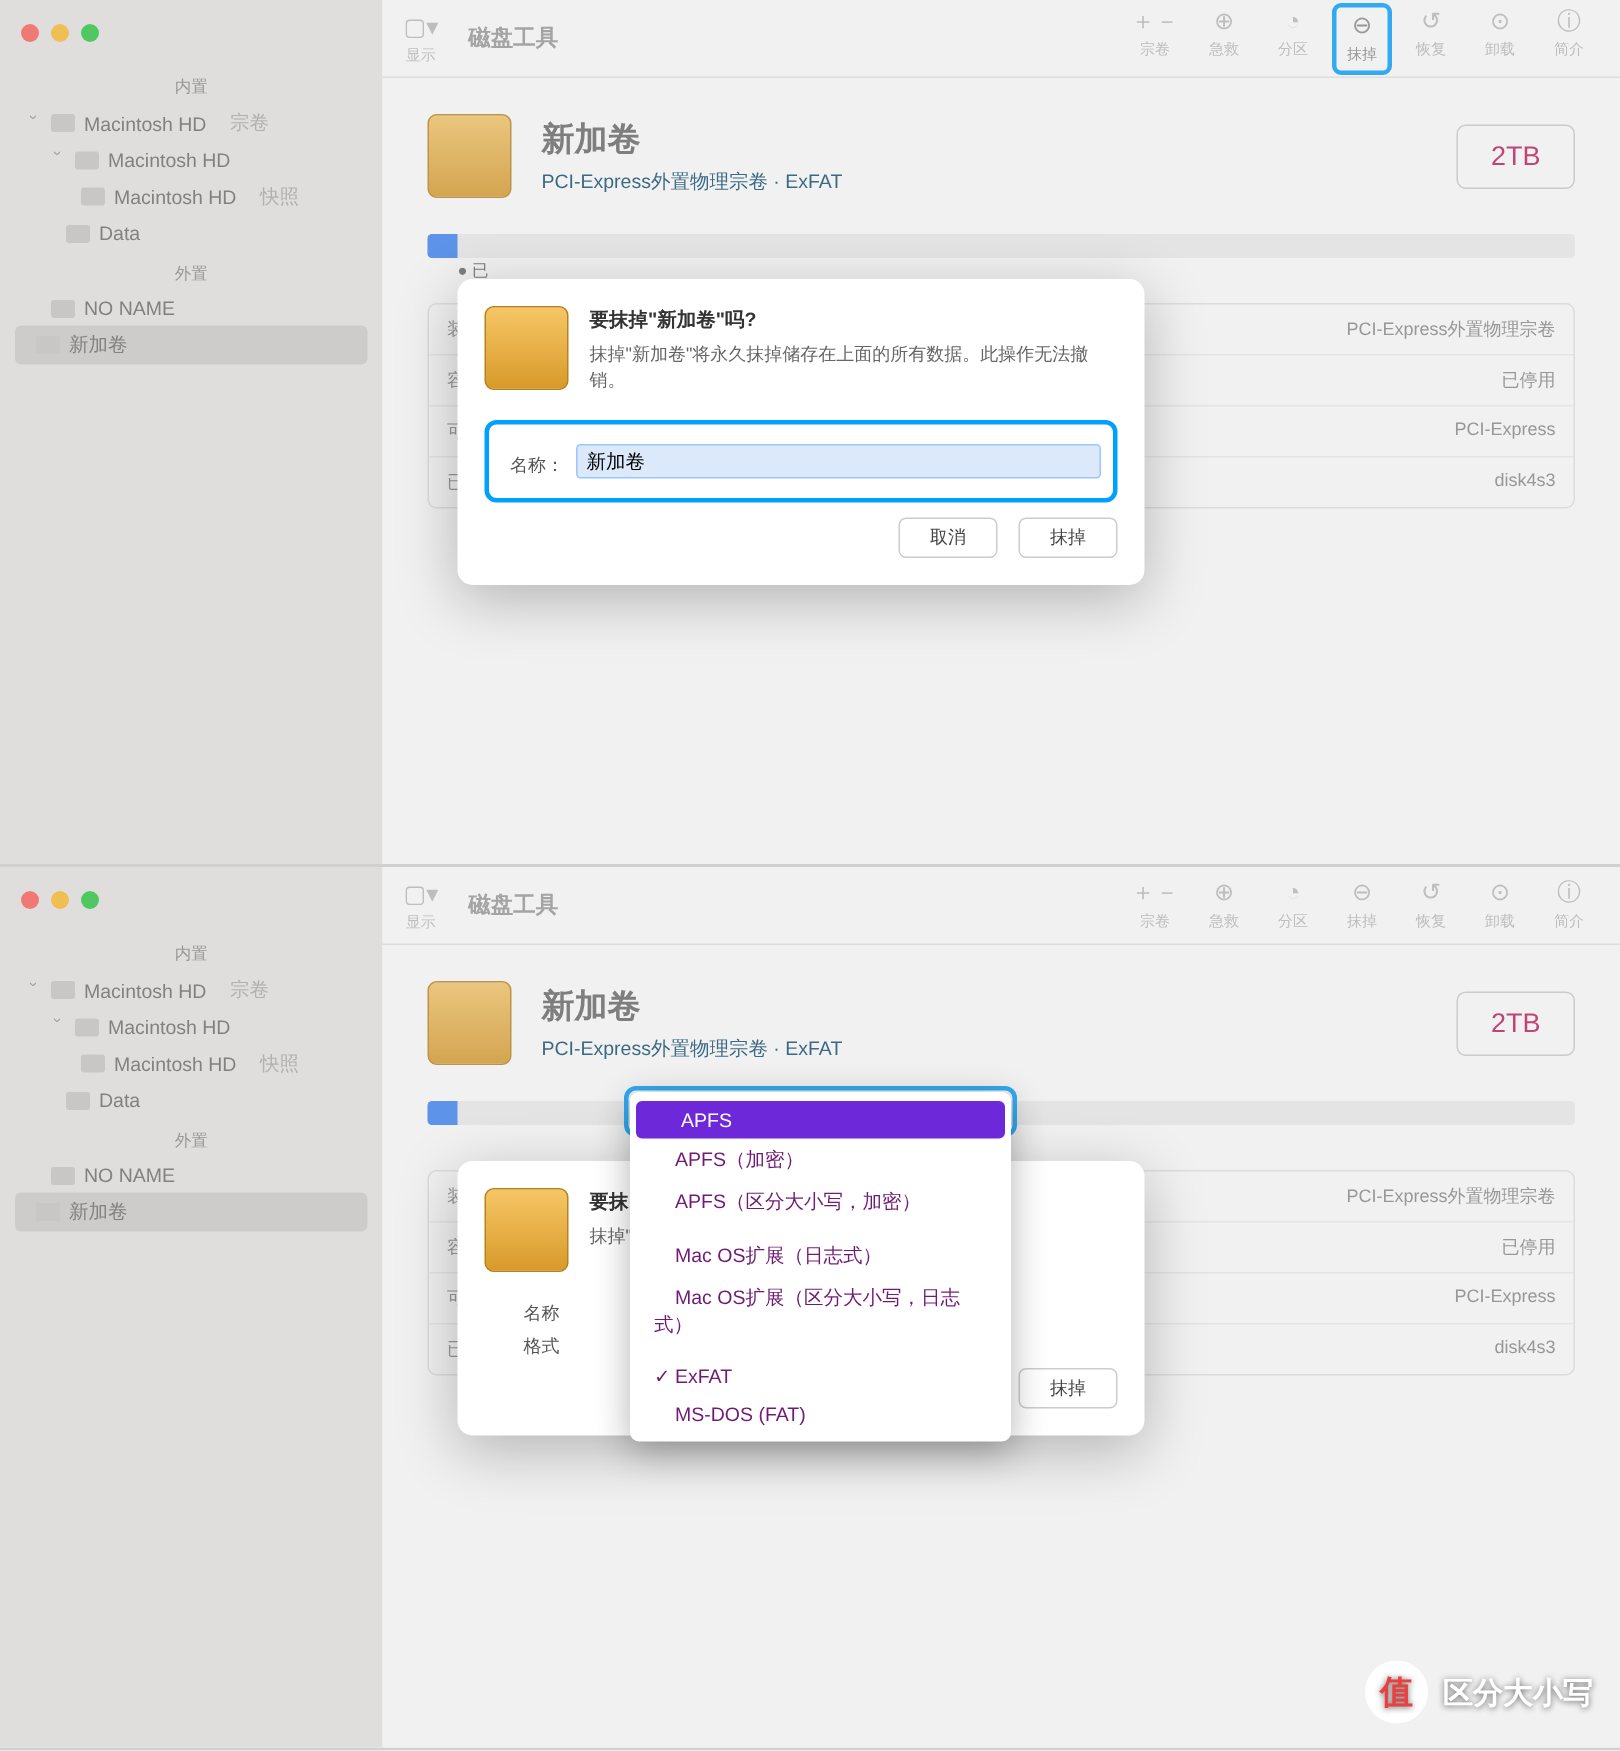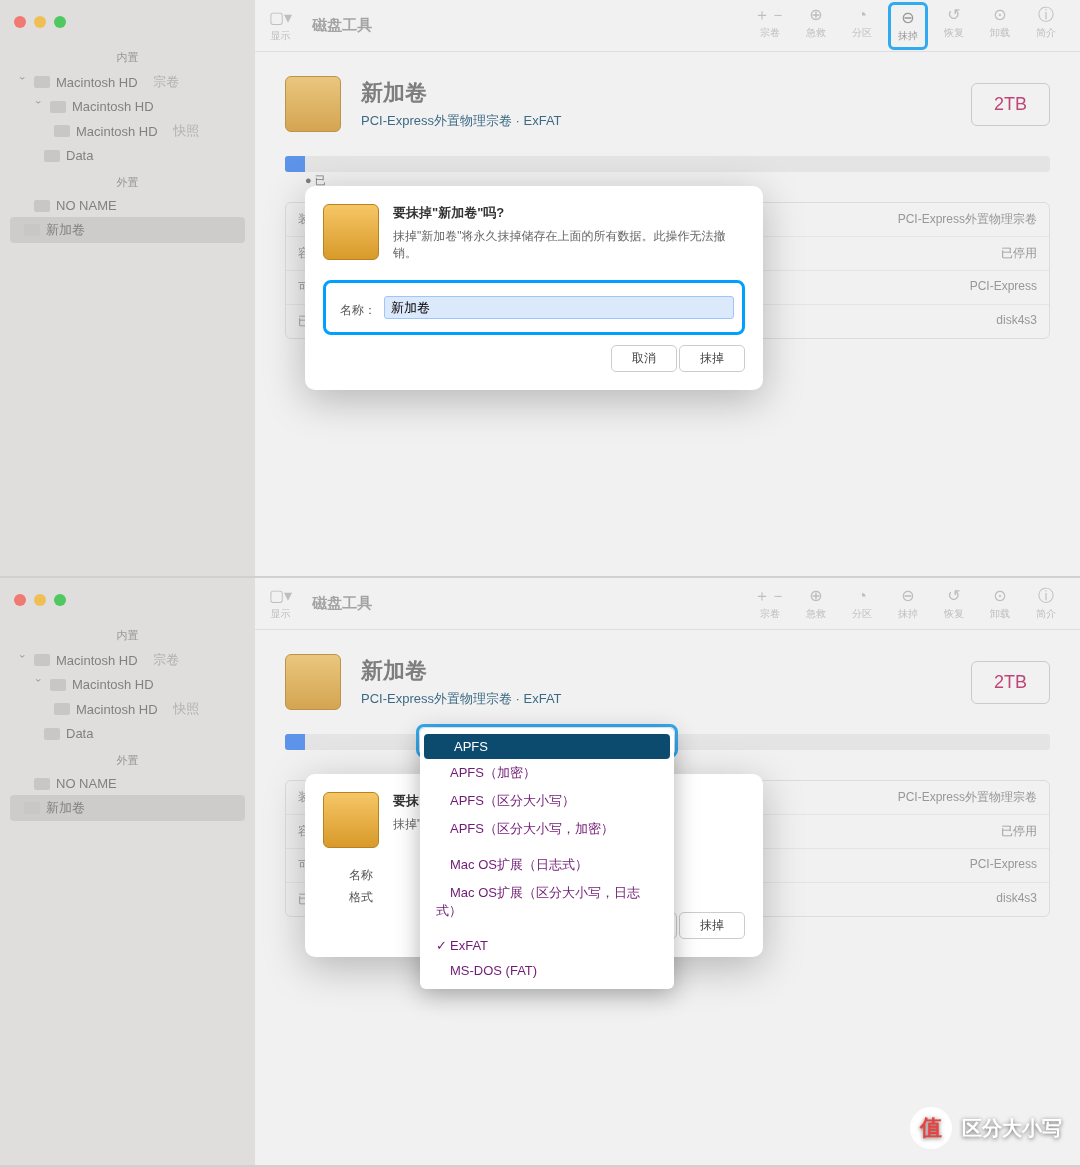--- a/index.html
+++ b/index.html
@@ -40,25 +40,25 @@
 .modal-hdr{ display:flex; gap:14px;}
 .modal-disk{ width:56px; height:56px; background:linear-gradient(#f6c666,#d89a2a); border-radius:6px; border:1px solid #b8821f; flex-shrink:0;}
 .modal-title{ font-size:13px; font-weight:700; color:#333;}
 .modal-msg{ font-size:12px; color:#666; margin-top:6px;}
 .form{ margin:18px 0 10px 0; padding:8px; border:3px solid #00a0ff; border-radius:8px;}
 .frow{ display:flex; align-items:flex-end; gap:8px; margin:5px 0;}
 .flabel{ width:42px; text-align:right; font-size:12px; color:#555;}
 .finput{ flex:1; border:1px solid #9cc6ff; background:#dce9fb; padding:3px 6px; font-size:13px; border-radius:3px;}
 .fselect{ flex:1; border:1px solid #ccc; padding:3px 6px; font-size:13px; border-radius:3px; background:#fff; display:flex; justify-content:space-between; align-items:center;}
 .fselect .arr{ width:16px; height:16px; background:#0a7aff; border-radius:3px; color:#fff; font-size:10px; text-align:center; line-height:16px;}
-.modal-btns{ display:flex; justify-content:flex-end; gap:2px; margin-top:6px;}
+.modal-btns{ display:flex; justify-content:flex-end; gap:14px; margin-top:6px;}
 .mbtn{ padding:4px 20px; border:1px solid #ccc; border-radius:5px; background:#fff; font-size:12px; color:#444;}
 .dropdown{ position:absolute; left:420px; top:728px; width:254px; background:#fff; border-radius:6px; box-shadow:0 6px 24px rgba(0,0,0,.3); padding:6px 0; z-index:10; font-size:13px;}
 .dd-item{ padding:5px 16px; color:#701a75;}
-.dd-item.sel{ background:#0c4a6e; color:#fff; margin:0 4px; border-radius:4px;}
+.dd-item.sel{ background:#6d28d9; color:#fff; margin:0 4px; border-radius:4px;}
 .dd-item .ck{ display:inline-block; width:14px;}
 .dd-hl{ position:absolute; border:3px solid #00a0ff; border-radius:8px; pointer-events:none;}
 .watermark{ position:fixed; right:18px; bottom:18px; display:flex; align-items:center; gap:10px; color:#fff; font-size:20px; font-weight:700; text-shadow:0 1px 4px rgba(0,0,0,.6);}
 .wm-badge{ width:42px; height:42px; border-radius:50%; background:#fff; color:#e94040; display:flex; align-items:center; justify-content:center; font-size:22px; font-weight:900;}
 </style>
 </head>
 <body>
 
 <div class="screenshot">
   <div class="sidebar">
@@ -305,21 +305,20 @@
       </div>
     <div class="modal-btns">
       <button class="mbtn">取消</button>
       <button class="mbtn">抹掉</button>
     </div>
   </div>
 
   <div class="dropdown" style="left:420px; top:150px">
     <div class="dd-item sel"><span class="ck"></span><span>APFS</span></div>
     <div class="dd-item"><span class="ck"></span><span>APFS（加密）</span></div>
-    <div class="dd-item"><span class="ck"></span><span>APFS（区分大小写）</span></div>
     <div class="dd-item"><span class="ck"></span><span>APFS（区分大小写，加密）</span></div>
     <div style="height:8px"></div>
     <div class="dd-item"><span class="ck"></span><span>Mac OS扩展（日志式）</span></div>
     <div class="dd-item"><span class="ck"></span><span>Mac OS扩展（区分大小写，日志式）</span></div>
     <div style="height:8px"></div>
     <div class="dd-item"><span class="ck">✓</span><span>ExFAT</span></div>
     <div class="dd-item"><span class="ck"></span><span>MS-DOS (FAT)</span></div>
   </div>
   <div class="dd-hl" style="left:416px; top:146px; width:262px; height:34px"></div>
 </div>

